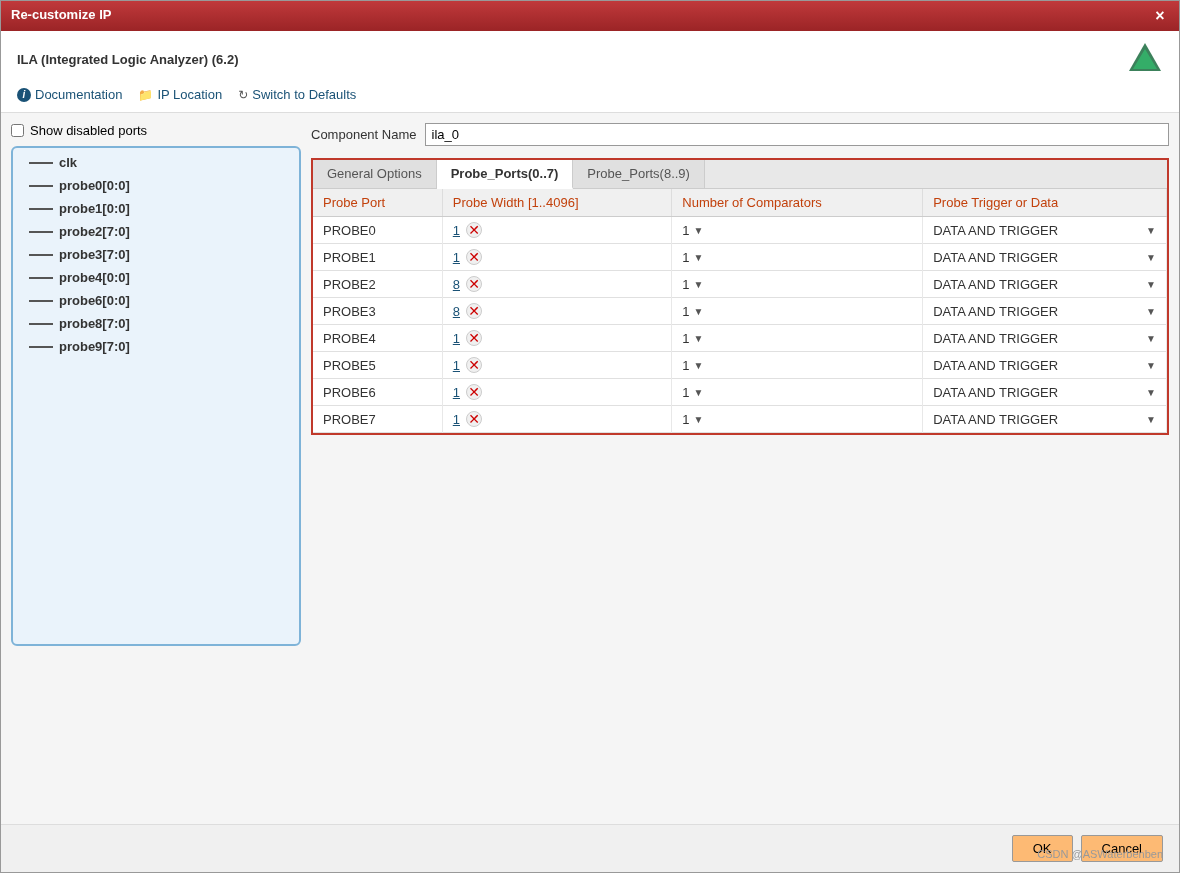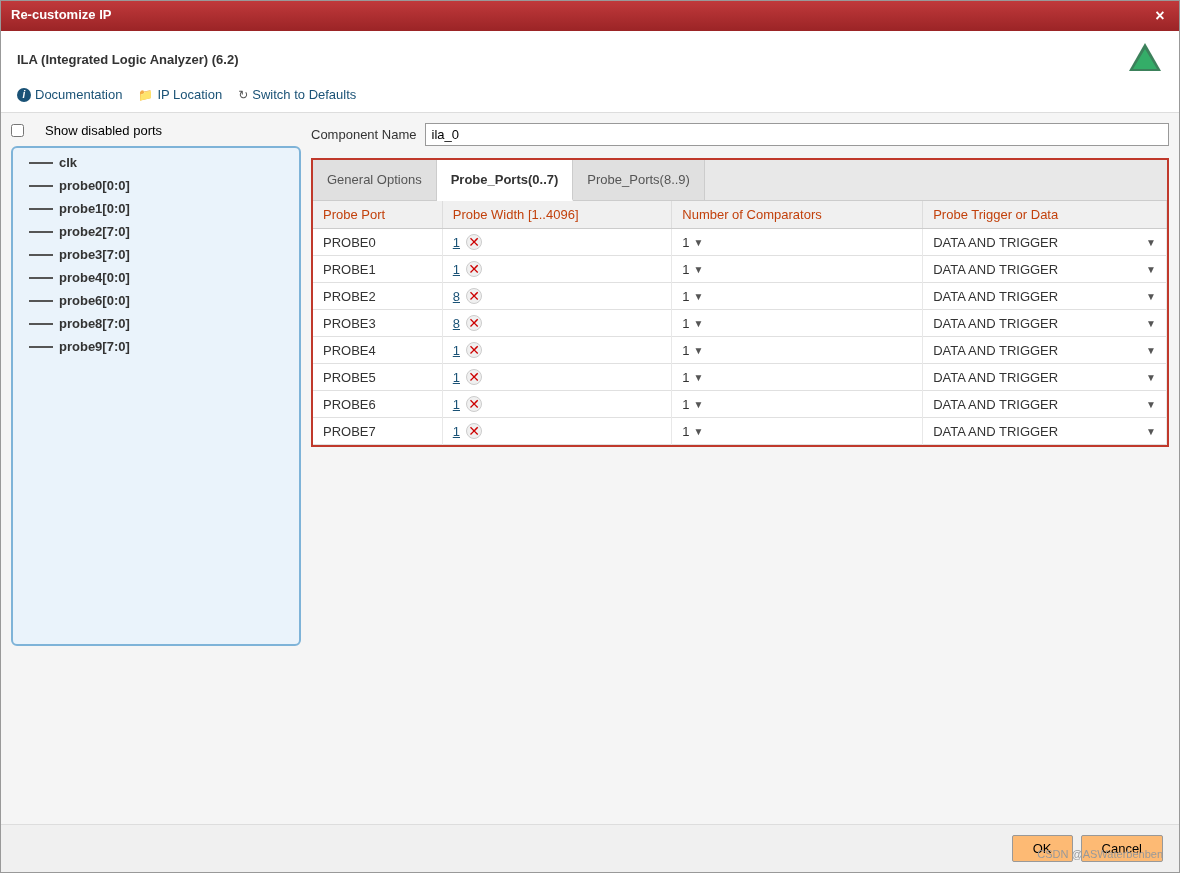--- a/index.html
+++ b/index.html
@@ -90,21 +90,21 @@
     .left-panel {
       width: 290px;
       flex-shrink: 0;
       display: flex;
       flex-direction: column;
     }
 
     .show-disabled {
       display: flex;
       align-items: center;
-      gap: 21px;
+      gap: 6px;
       margin-bottom: 8px;
       font-size: 13px;
     }
 
     .component-box {
       border: 2px solid #7eb3d8;
       border-radius: 6px;
       background: #eaf3fb;
       padding: 3px 16px;
       flex: 1;
@@ -174,21 +174,21 @@
       background: white;
     }
 
     .tab-bar {
       display: flex;
       background: #e8e8e8;
       border-bottom: 1px solid #ccc;
     }
 
     .tab {
-      padding: 12px 14px;
+      padding: 6px 14px;
       font-size: 13px;
       cursor: pointer;
       border-right: 1px solid #ccc;
       color: #555;
       background: #e0e0e0;
     }
 
     .tab.active {
       background: white;
       color: #333;

